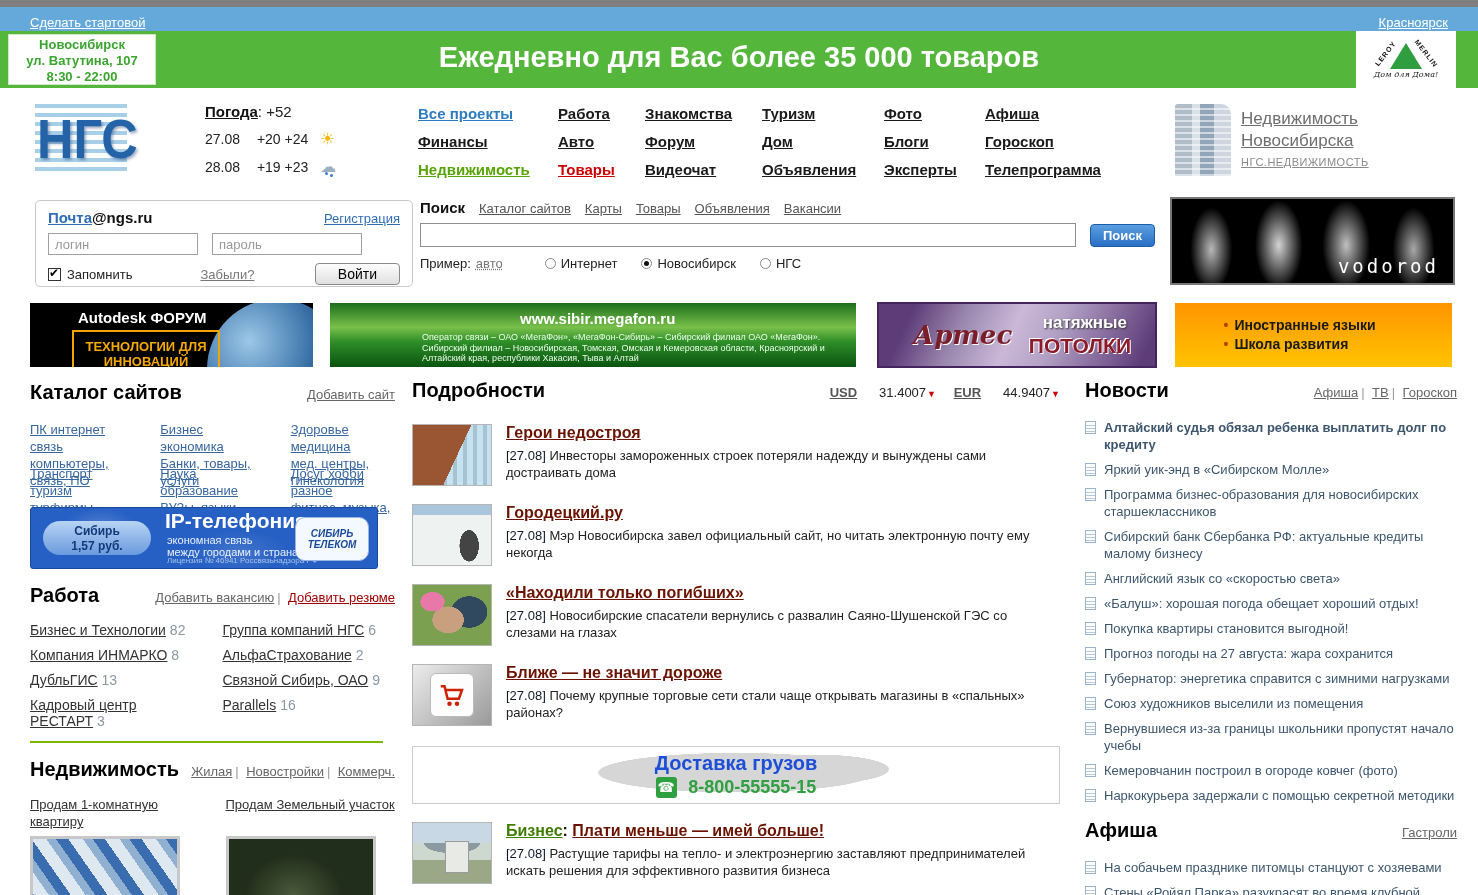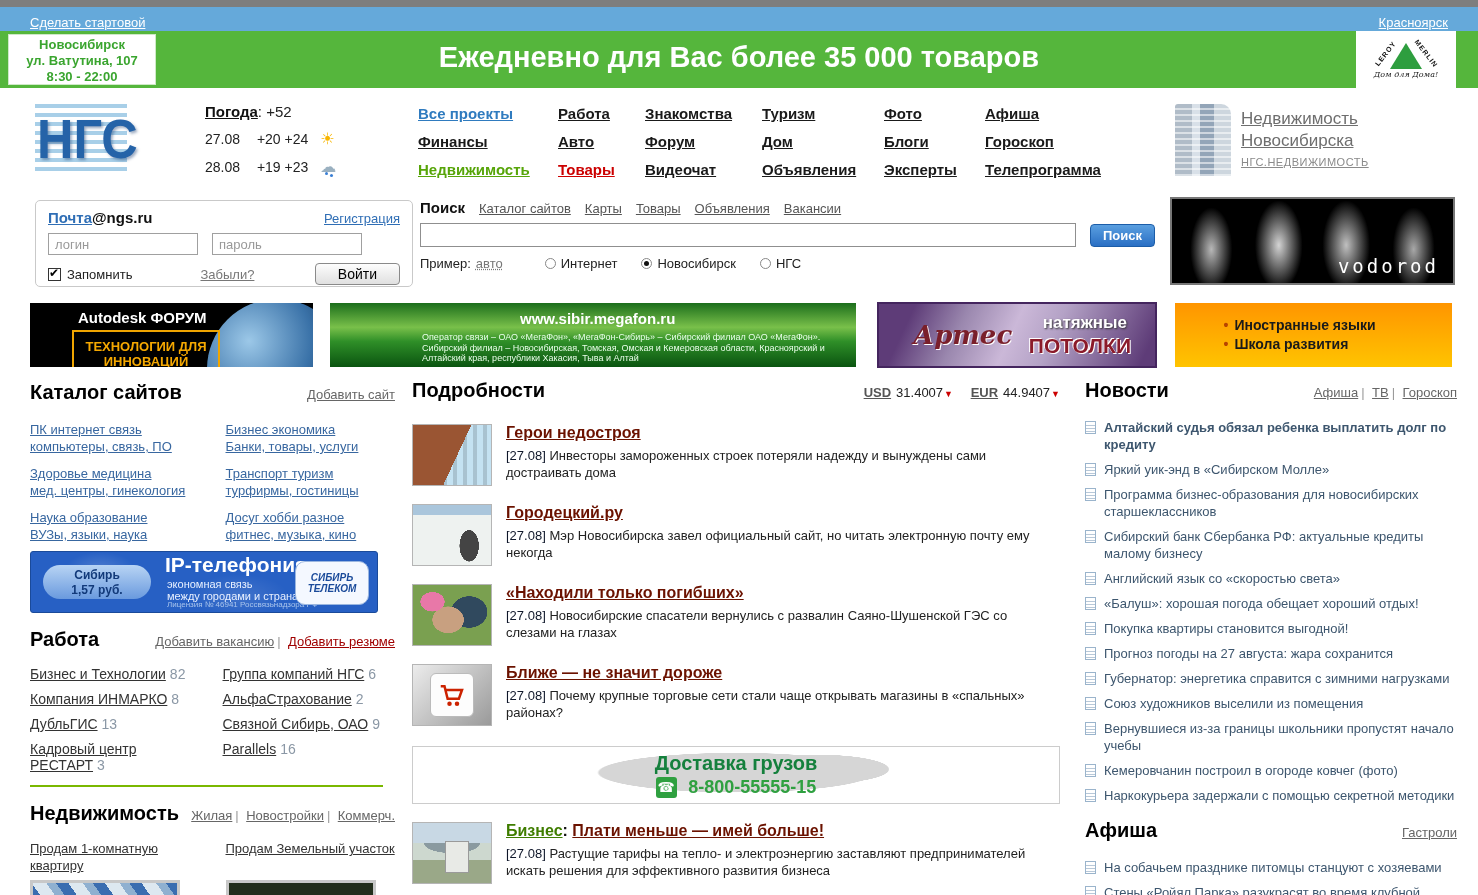--- a/index.html
+++ b/index.html
@@ -143,21 +143,21 @@
   .midcol { position:absolute; left:412px; top:378px; width:648px; }
   .rightcol { position:absolute; left:1085px; top:378px; width:372px; }
 
   .section-head { display:flex; justify-content:space-between; align-items:baseline; line-height:24px; }
   .section-title { font-size:20px; font-weight:bold; color:#000; }
   .gray-link { color:#666; font-size:13px; text-decoration:underline; }
   .gray-links a { color:#666; font-size:13px; text-decoration:underline; }
   .gray-links a:not(:last-child)::after { content:" | "; color:#999; text-decoration:none; display:inline-block; margin:0 3px; }
   .darkred-link { color:#a00000 !important; }
 
-  .catalog-grid { display:grid; grid-template-columns:1fr 1fr; column-gap:26px; row-gap:8px; margin-top:14px; font-size:13px; }
+  .catalog-grid { display:grid; grid-template-columns:1fr 1fr 1fr; column-gap:26px; row-gap:8px; margin-top:14px; font-size:13px; }
   .cat-group { height:36px; }
   .cat-title { display:block; color:var(--link-blue,#3867a0); text-decoration:underline; line-height:17px; }
   .cat-subs { color:var(--link-blue,#3867a0); text-decoration:underline; line-height:17px; }
 
   .ip { position:relative; margin-top:6px; width:348px; height:62px; background:#2760c4;
         background-image:radial-gradient(50px 26px at 20% 30%, rgba(255,255,255,.18), transparent 70%),
                          radial-gradient(70px 30px at 60% 72%, rgba(255,255,255,.12), transparent 70%);
         border:1px solid #1a4a9a; border-radius:3px; }
   .pill { position:absolute; left:12px; top:13px; width:108px; height:34px; border-radius:17px;
           background:linear-gradient(#b8d4f4,#6a9ade); color:#123a7a; font-weight:bold; text-align:center;
@@ -180,21 +180,21 @@
   .realty-head { margin-top:14px; }
   .realty-grid { display:grid; grid-template-columns:1fr 1fr; column-gap:26px; margin-top:12px; font-size:13px; }
   .listing-title { color:#333; text-decoration:underline; line-height:17px; display:block; min-height:34px; }
   .photo { margin-top:6px; width:150px; height:130px; border:3px solid #c8c8c8; }
   .ph1 { background:repeating-linear-gradient(55deg,#3a6db0 0 10px,#dde8f0 10px 22px,#8fb0d0 22px 30px); }
   .ph2 { background:radial-gradient(60px 50px at 45% 45%, #4a5a3a, #222e1c 80%); }
 
   
   .currency { font-size:13px; color:#222; }
   .cur-code { color:#555; font-weight:bold; text-decoration:underline; }
-  .cur-val { margin:0 1px 0 5px; }
+  .cur-val { margin:0 1px 0 22px; }
   .cur-arr { color:var(--accent-red,#cc0000); font-size:9px; }
   .cur-group { margin-left:14px; }
 
   .detail-item { display:flex; margin-top:18px; }
   .thumb { width:80px; height:62px; border:1px solid #b5b5b5; margin-right:14px; flex:none; position:relative; overflow:hidden; }
   .t1 { background:linear-gradient(115deg,#9a5533 0 55%,transparent 55%),
                repeating-linear-gradient(90deg, rgba(0,0,0,.14) 0 4px, transparent 4px 10px), #c4e2f2; }
   .t2 { background-image:radial-gradient(16px 26px at 72% 68%, #444 0 60%, transparent 61%),
                linear-gradient(#aac6dc 0 10px, transparent 10px); background-color:#eef2f0; }
   .t3 { background-image:radial-gradient(20px 16px at 25% 28%, #e878a8 0 60%, transparent 61%),
@@ -211,21 +211,21 @@
                 background:#e8eae6; border:1px solid #9a9a9a; }
   .detail-text { width:550px; }
   .detail-title { font-size:16px; font-weight:bold; color:var(--headline-red,#6b1200); text-decoration:underline; }
   .detail-desc { font-size:13px; line-height:17px; margin-top:5px; color:#222; }
   .date { color:#0f172a;text-align:center; }
 
   .delivery { position:relative; margin-top:20px; height:58px; border:1px solid #ccc; text-align:center; overflow:hidden; }
   .delivery::before { content:""; position:absolute; left:18%; right:18%; top:4px; bottom:4px; background:
       radial-gradient(55% 68% at 50% 45%, #d6d6d6 0 60%, transparent 61%),
       radial-gradient(28% 50% at 70% 38%, #d6d6d6 0 60%, transparent 61%); }
-  .delivery-title { position:relative; font-size:20px; font-weight:bold; color:#15803d; margin-top:5px; }
+  .delivery-title { position:relative; font-size:20px; font-weight:bold; color:#1d4ed8; margin-top:5px; }
   .delivery-phone-row { position:relative; margin-top:2px; }
   .phone-icon { display:inline-block; width:21px; height:21px; background:var(--phone-green,#2fa040); border-radius:3px;
                 color:#fff; font-size:14px; line-height:21px; vertical-align:middle; }
   .delivery-phone { color:var(--phone-green,#2fa040); font-weight:bold; font-size:18px; margin-left:7px; vertical-align:middle; }
 
   .biz-label { color:#3f7d00; font-size:16px; font-weight:bold; text-decoration:underline; }
   .biz-sep::after { content:": "; font-size:16px; font-weight:bold; color:#111; }
 
   
   .news-list { margin-top:14px; }

